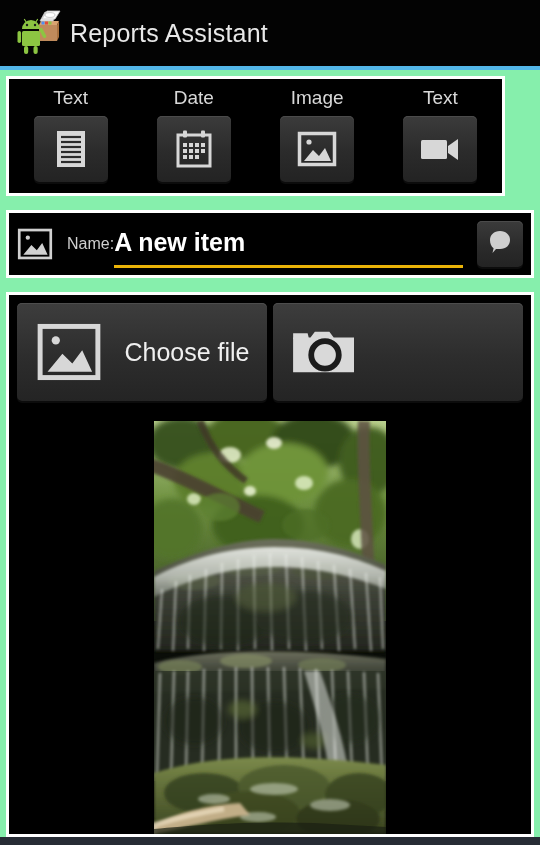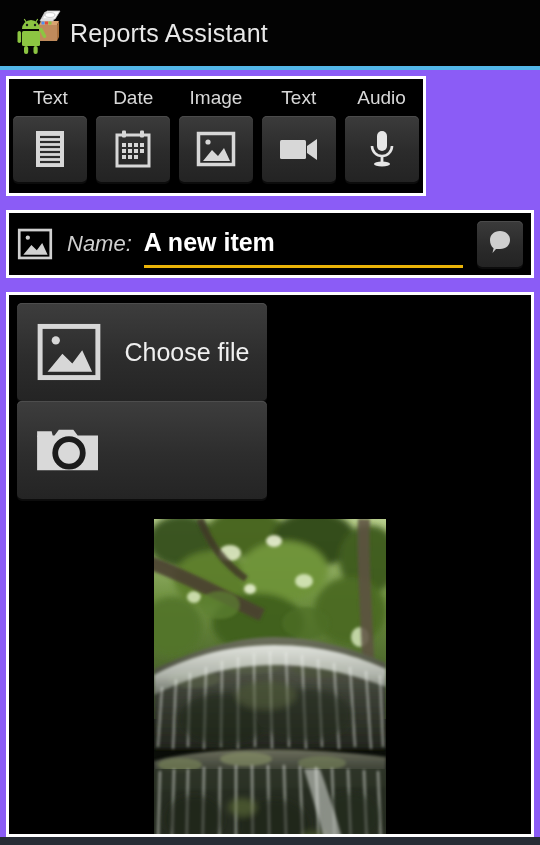--- a/index.html
+++ b/index.html
@@ -12,21 +12,21 @@
     height: 845px;
     overflow: hidden;
     font-family: "Liberation Sans", sans-serif;
     color: #ffffff;
     -webkit-font-smoothing: antialiased;
   }
   .app {
     position: relative;
     width: 540px;
     height: 845px;
-    background: #8b5cf6;
+    background: #86efac;
     overflow: hidden;
   }
 
   
   .titlebar {
     position: absolute;
     left: 0; top: 0;
     width: 540px;
     height: 66px;
     background: #030303;
@@ -62,21 +62,21 @@
     position: absolute;
     box-sizing: border-box;
     border: 3px solid #ffffff;
     background: #000000;
   }
 
   
   .tabstrip {
     left: 6px;
     top: 76px;
-    width: 420px;
+    width: 499px;
     height: 120px;
     display: flex;
     align-items: stretch;
   }
   .tab {
     flex: 1 1 0;
     display: flex;
     flex-direction: column;
     align-items: center;
     justify-content: flex-start;
@@ -112,25 +112,23 @@
     align-items: center;
     padding: 0 8px;
   }
   .thumb-icon {
     flex: 0 0 auto;
     margin-right: 14px;
     display: flex;
     align-items: center;
   }
   .name-label {
-    font-size: 22px;
+    font-size: 16px;
     color: #cfcfcf;
-    margin-right: 12px;
     white-space: nowrap;
-    font-style: italic;
   }
   .name-field {
     flex: 1 1 auto;
     position: relative;
     height: 44px;
     display: flex;
     align-items: center;
     border-bottom: 3px solid #eab308;
     margin-right: 14px;
     min-width: 0;
@@ -164,21 +162,20 @@
     flex-direction: column;
     align-items: center;
     padding-top: 8px;
   }
   .action-row {
     width: 100%;
     display: flex;
     justify-content: space-between;
     padding: 0 8px;
     box-sizing: border-box;
-    flex-direction: column;
   }
   .action-btn {
     width: 250px;
     height: 98px;
     border-radius: 5px;
     background: linear-gradient(180deg, #3d3d3d 0%, #2d2d2d 55%, #242424 100%);
     box-shadow: 0 2px 0 #0c0c0c, inset 0 1px 0 #4d4d4d;
     display: flex;
     align-items: center;
     justify-content: flex-start;
@@ -324,33 +321,20 @@
       <div class="tab-btn">
         <span>
           <svg width="42" height="28" viewBox="0 0 42 28">
             <rect x="2" y="5" width="26" height="19" rx="1.5" fill="#d7d7d7"></rect>
             <polygon points="29,11 39,4 39,25 29,18" fill="#d7d7d7"></polygon>
           </svg>
         </span>
       </div>
     </div>
 
-    <div class="tab">
-      <div class="tab-label">Audio</div>
-      <div class="tab-btn">
-        <span>
-          <svg width="30" height="40" viewBox="0 0 30 40">
-            <rect x="10" y="2" width="10" height="20" rx="5" fill="#e6e6e6"></rect>
-            <path d="M5 17 a10 10 0 0 0 20 0" fill="none" stroke="#e6e6e6" stroke-width="2.6"></path>
-            <rect x="13.6" y="26" width="2.8" height="7" fill="#e6e6e6"></rect>
-            <ellipse cx="15" cy="35" rx="8" ry="2.6" fill="#e6e6e6"></ellipse>
-          </svg>
-        </span>
-      </div>
-    </div>
 
   </div>
 
   <div class="panel namepanel">
     <span class="thumb-icon">
       <svg width="36" height="34" viewBox="0 0 40 36">
         <rect x="2.5" y="2.5" width="35" height="31" fill="none" stroke="#d0d0d0" stroke-width="3"></rect>
         <polygon points="7,30 16,19 22,25 28,17 34,30" fill="#d0d0d0"></polygon>
         <circle cx="12" cy="11" r="2.4" fill="#d0d0d0"></circle>
       </svg>

